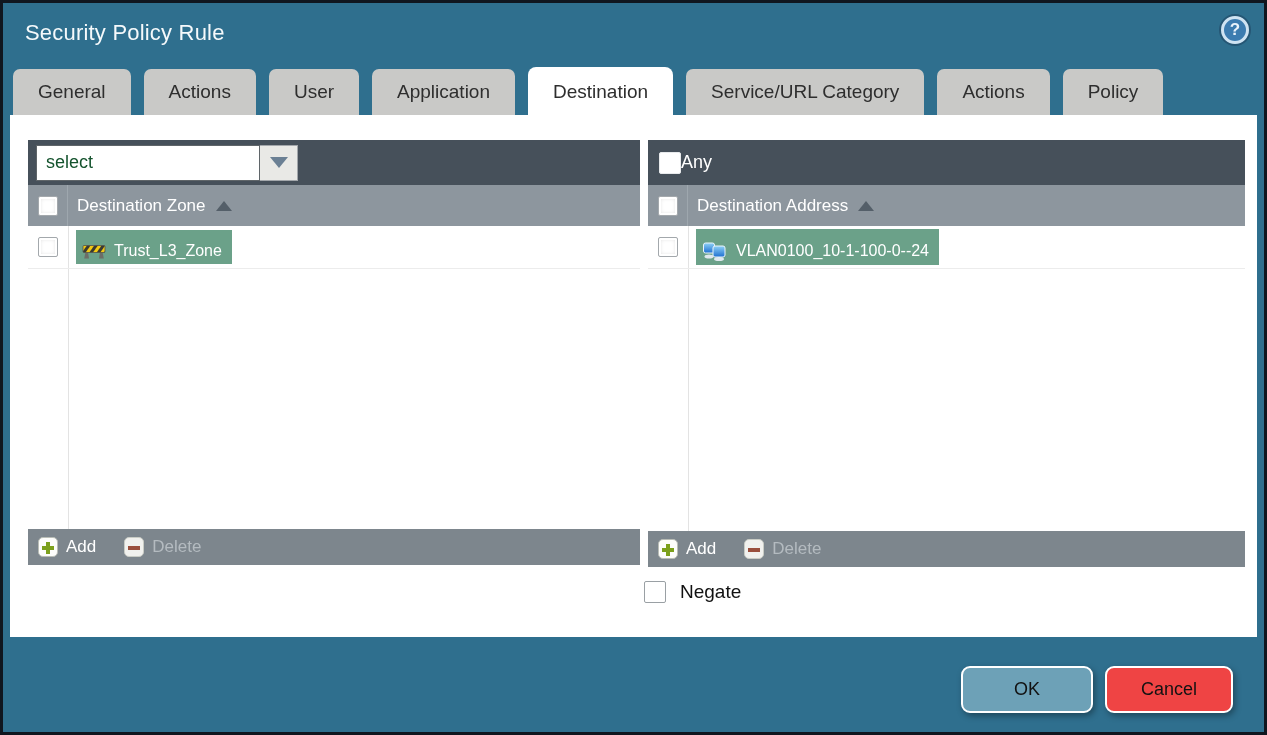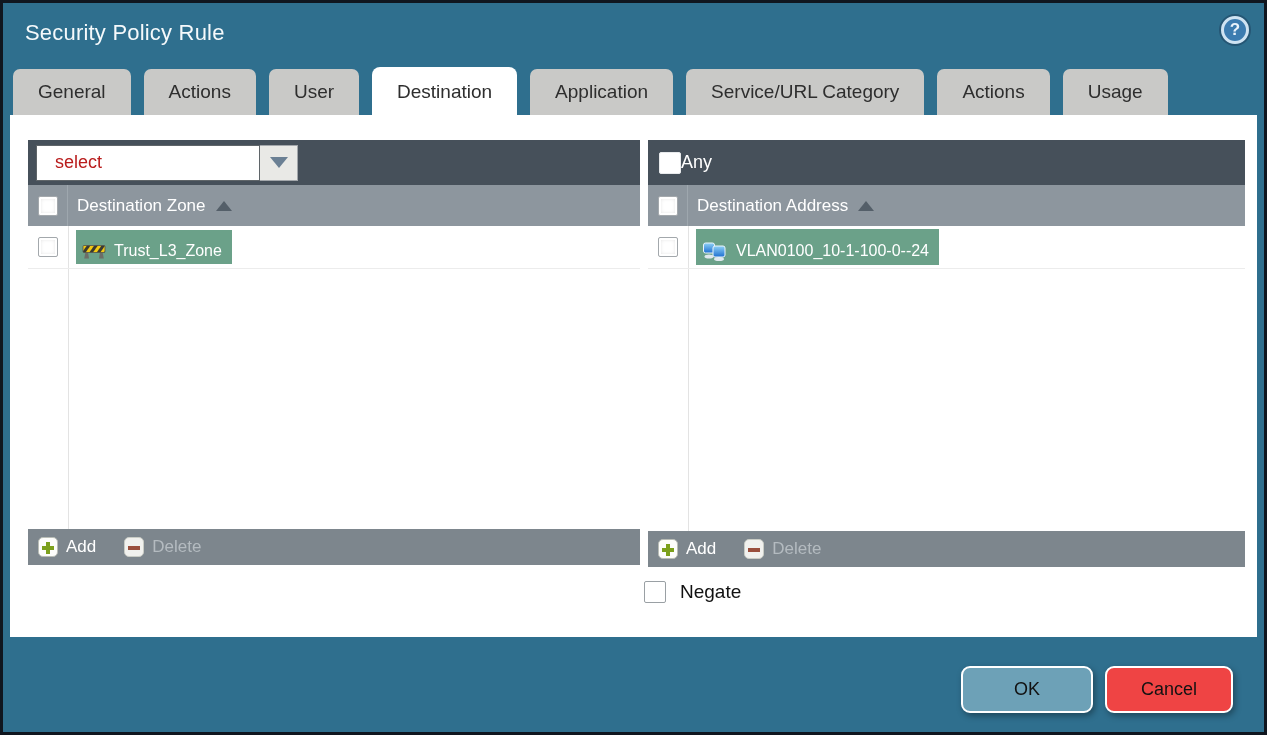--- a/index.html
+++ b/index.html
@@ -50,22 +50,22 @@
   .icon-plus::after   { content:""; position:absolute; left:7px; top:4px; width:4px; height:12px; background:#7ca01c; }
   .icon-minus { background:#f1f1ee; border-color:#c9ccc5; }
   .icon-minus::before { content:""; position:absolute; left:3px; top:8px; width:12px; height:4px; background:#9a4f3d; }
 
   .checkbox { width:20px; height:20px; background:#fff; border:1px solid #a3a8ac; border-radius:2px;
               box-shadow: inset 0 0 0 2px #fff, inset 0 0 5px #c9c9c9; cursor:pointer; flex:0 0 auto; }
   .checkbox.dark-bg { width:22px; height:22px; box-shadow:none; border:1px solid #e8eaec; }
 
   
   .combo { display:flex; align-items:stretch; height:36px; }
-  .combo-input { width:224px; background:#fff; border:1px solid #5f6569; color:#b91c1c; font-size:18px;
-                 display:flex; align-items:center; padding-left:18px; }
+  .combo-input { width:224px; background:#fff; border:1px solid #5f6569; color:#14532d; font-size:18px;
+                 display:flex; align-items:center; padding-left:9px; }
   .combo-btn { width:38px; background:#e9e9e6; border:1px solid #a3a7ab; border-left:none;
                display:flex; align-items:center; justify-content:center; cursor:pointer; }
   .combo-arrow { width:0; height:0; border-left:9px solid transparent; border-right:9px solid transparent;
                  border-top:11px solid #6b8094; }
 
   .any-wrap { display:flex; align-items:center; padding-left:3px; color:#fff; font-size:18px; }
 
   .negate-wrap { position:absolute; left:634px; top:466px; display:flex; align-items:center; gap:14px;
                  color:#111; font-size:19px; }
   .negate-wrap .checkbox { width:22px; height:22px; box-shadow:none; border:1px solid #9aa0a4; }
@@ -84,25 +84,25 @@
 
 <div class="dialog">
 
   <div class="title">Security Policy Rule</div>
   <div class="help">?</div>
 
   <div class="tabs">
     <div class="tab">General</div>
     <div class="tab">Actions</div>
     <div class="tab">User</div>
+    <div class="tab">Application</div>
     <div class="tab active">Destination</div>
-    <div class="tab">Application</div>
     <div class="tab">Service/URL Category</div>
     <div class="tab">Actions</div>
-    <div class="tab">Usage</div>
+    <div class="tab">Policy</div>
   </div>
 
   <div class="content">
 
     <div class="panel panel-zone">
       <div class="panel-toolbar">
         <div class="combo">
           <div class="combo-input">select</div>
           <div class="combo-btn">
             <div class="combo-arrow"></div>

